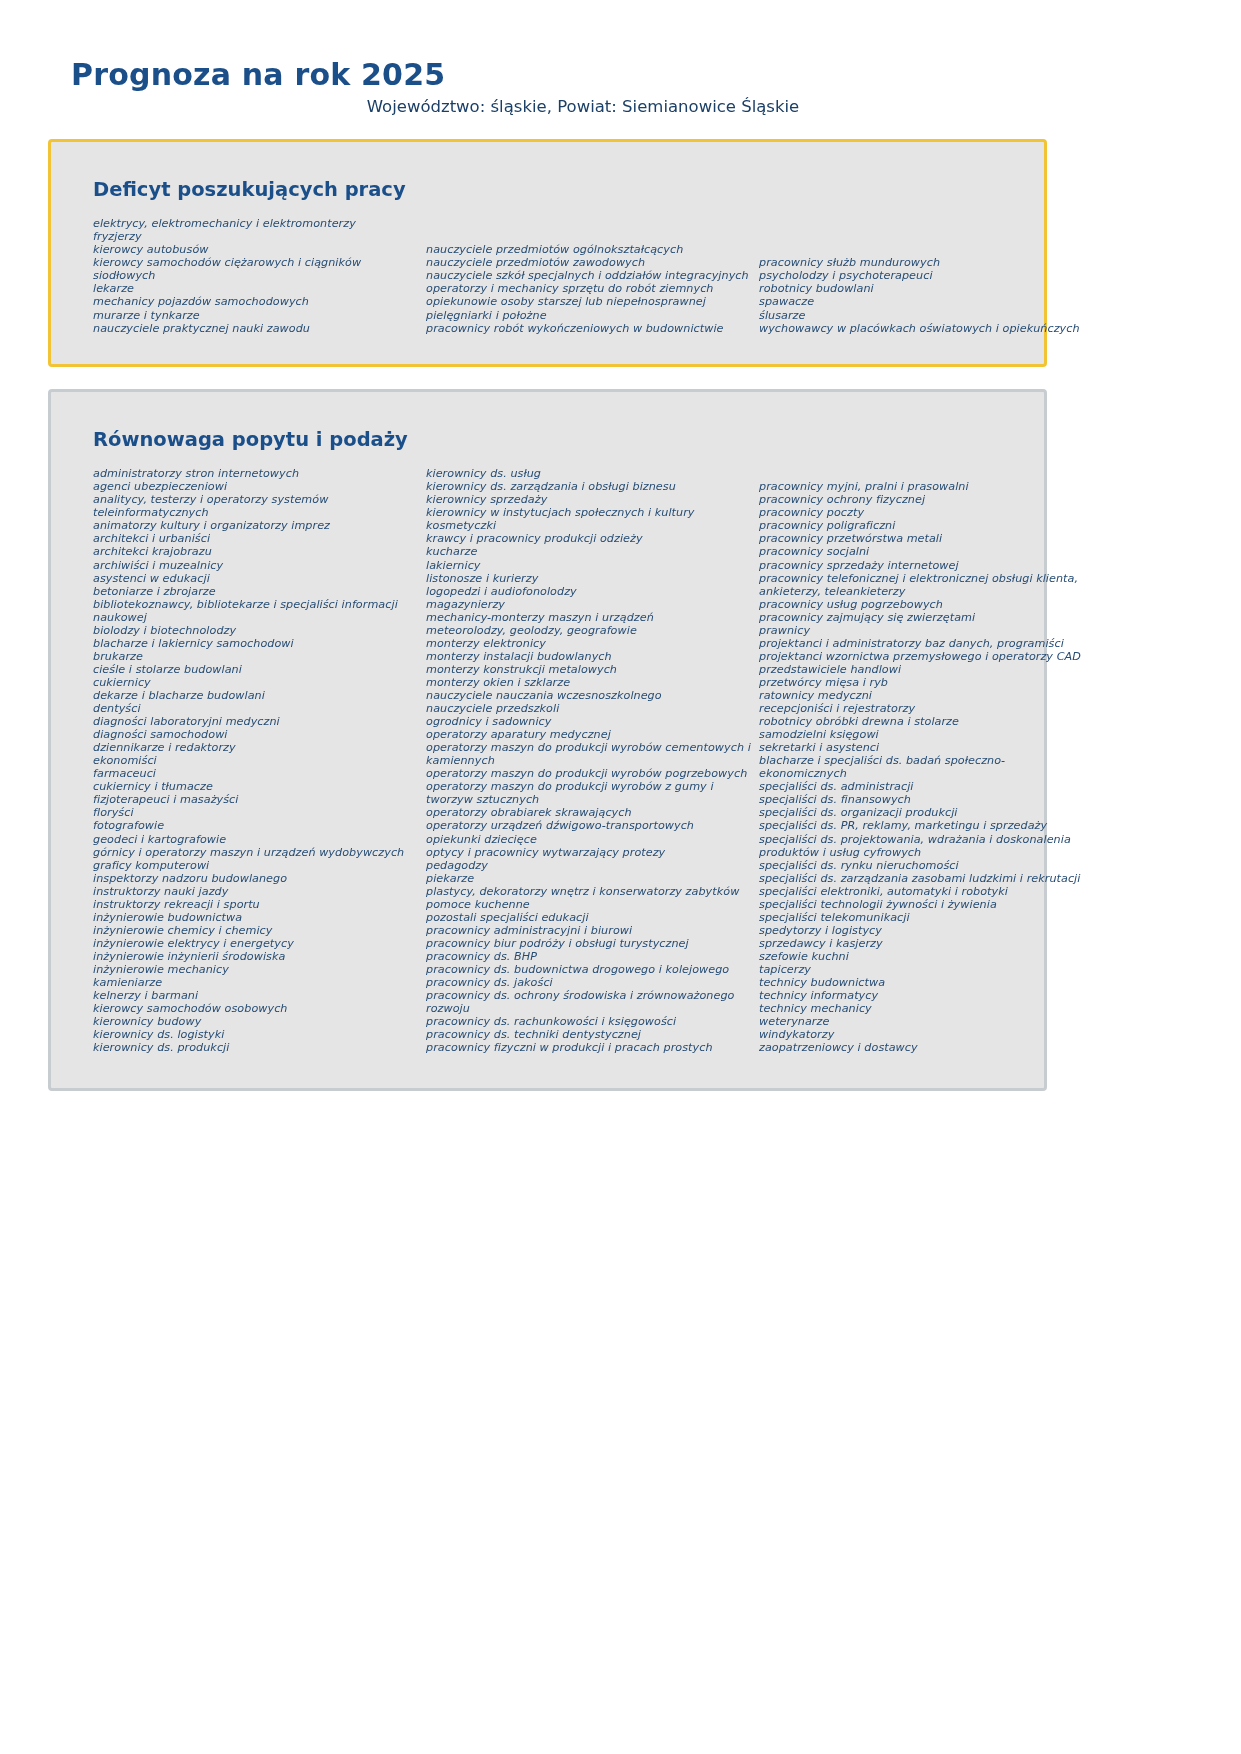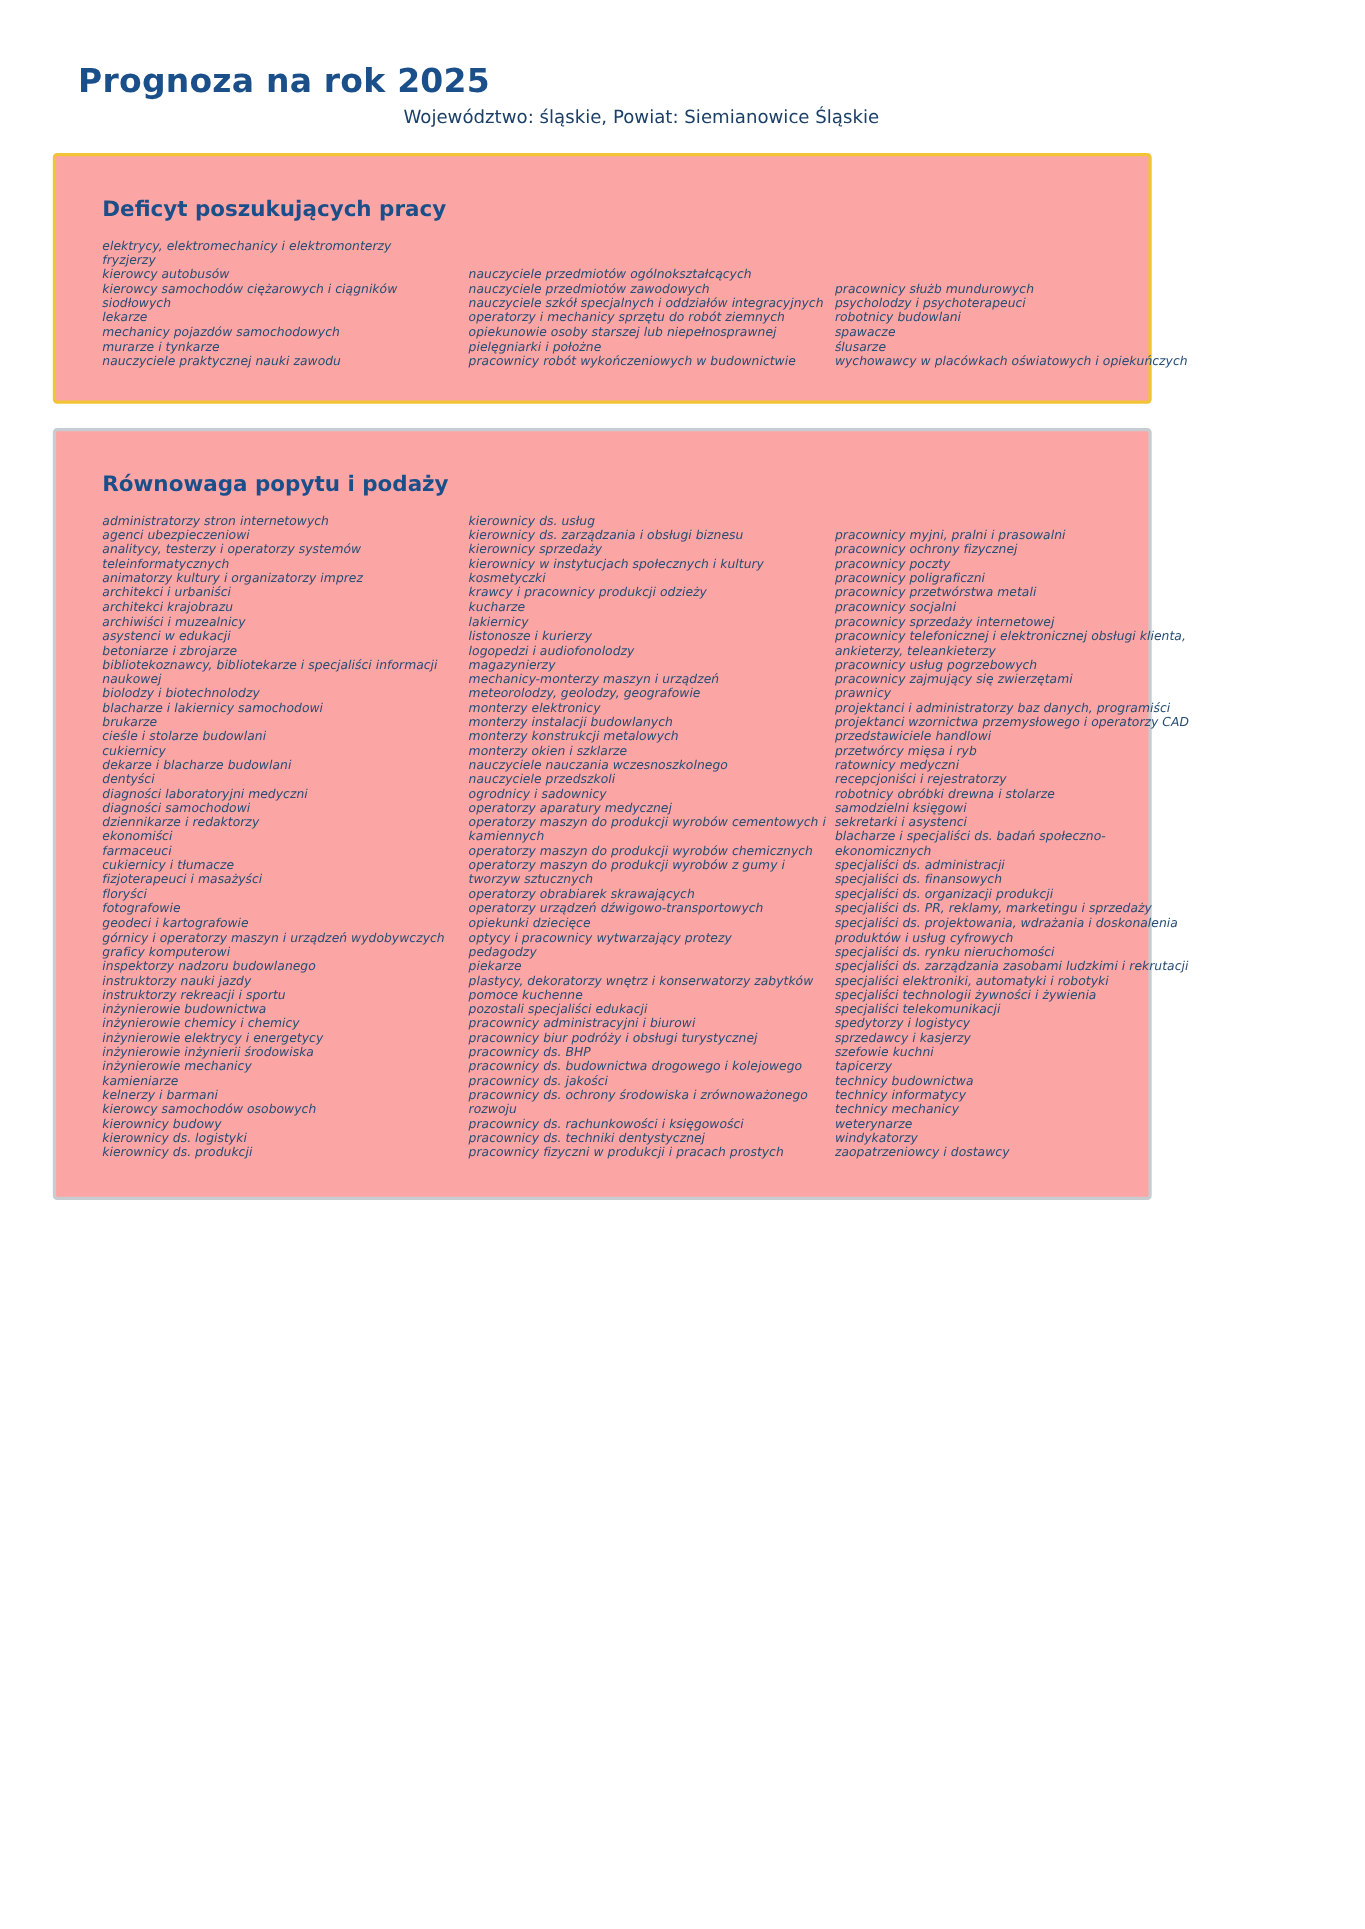--- a/index.html
+++ b/index.html
@@ -40,21 +40,21 @@
     margin: 0;
     line-height: 1.2;
     text-align: center;
   }
   
   .section {
     box-sizing: border-box;
     margin: 0 48px 0 48px;
     border: 3px solid #cccccc;
     border-radius: 4px;
-    background: #fca5a5;
+    background: #e5e5e5;
     padding: 26px 30px 24px 42px;
   }
   .section.deficit {
     border-color: #f2c335;
     margin-top: 22px;
     min-height: 228px;
   }
   .section.balance {
     border-color: #c7ccd1;
     margin-top: 22px;
@@ -208,21 +208,21 @@
           <div class="item">meteorolodzy, geolodzy, geografowie</div>
           <div class="item">monterzy elektronicy</div>
           <div class="item">monterzy instalacji budowlanych</div>
           <div class="item">monterzy konstrukcji metalowych</div>
           <div class="item">monterzy okien i szklarze</div>
           <div class="item">nauczyciele nauczania wczesnoszkolnego</div>
           <div class="item">nauczyciele przedszkoli</div>
           <div class="item">ogrodnicy i sadownicy</div>
           <div class="item">operatorzy aparatury medycznej</div>
           <div class="item">operatorzy maszyn do produkcji wyrobów cementowych i kamiennych</div>
-          <div class="item">operatorzy maszyn do produkcji wyrobów chemicznych</div>
+          <div class="item">operatorzy maszyn do produkcji wyrobów pogrzebowych</div>
           <div class="item">operatorzy maszyn do produkcji wyrobów z gumy i tworzyw sztucznych</div>
           <div class="item">operatorzy obrabiarek skrawających</div>
           <div class="item">operatorzy urządzeń dźwigowo-transportowych</div>
           <div class="item">opiekunki dziecięce</div>
           <div class="item">optycy i pracownicy wytwarzający protezy</div>
           <div class="item">pedagodzy</div>
           <div class="item">piekarze</div>
           <div class="item">plastycy, dekoratorzy wnętrz i konserwatorzy zabytków</div>
           <div class="item">pomoce kuchenne</div>
           <div class="item">pozostali specjaliści edukacji</div>

